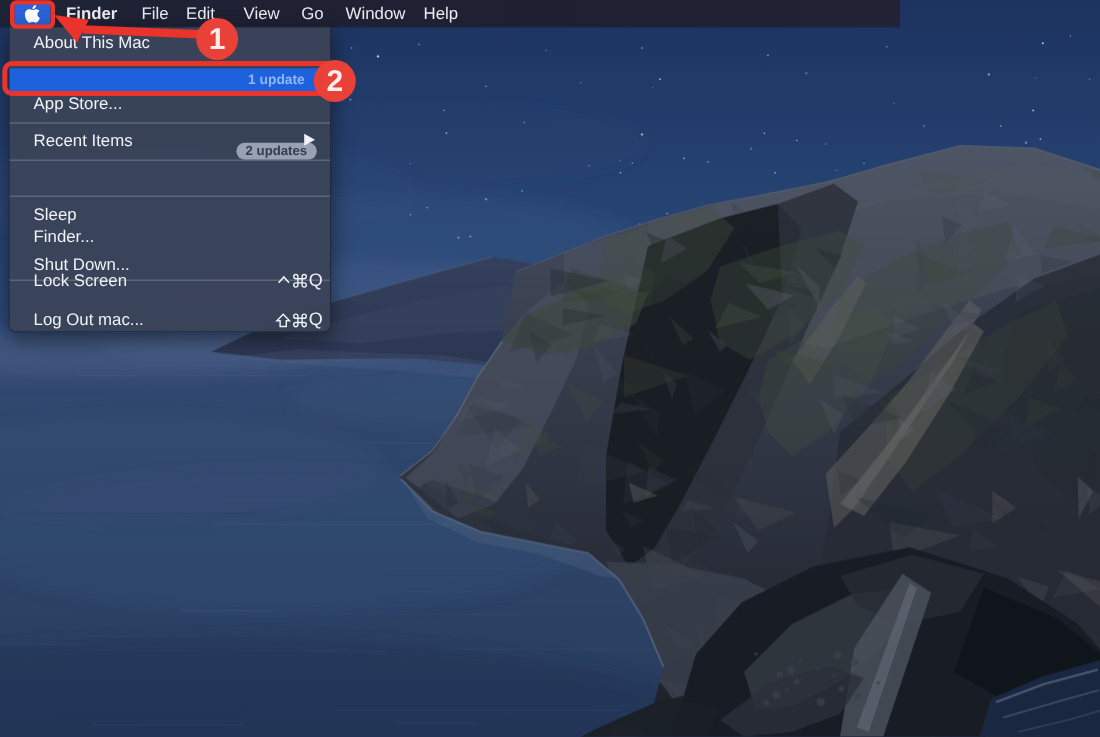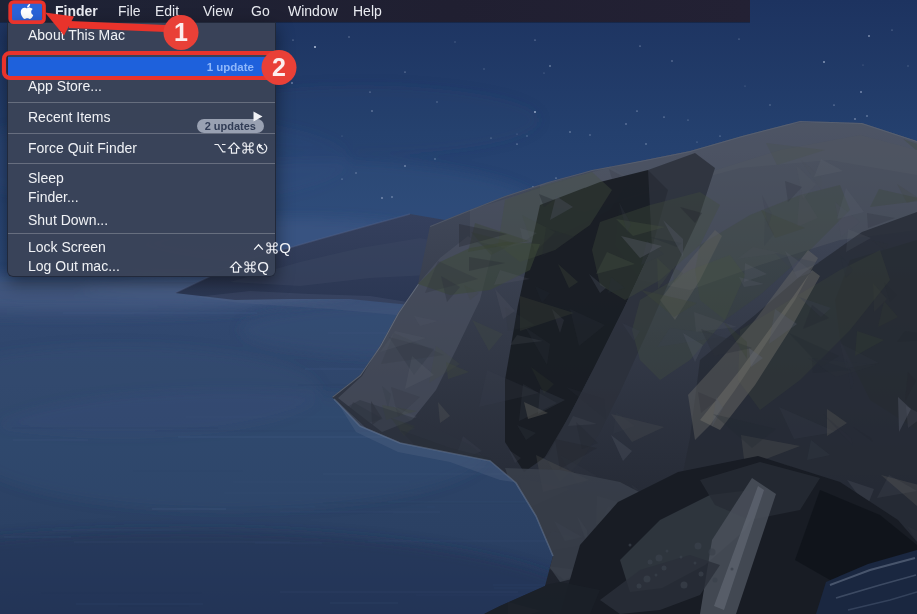--- a/index.html
+++ b/index.html
@@ -449,51 +449,32 @@
   <span style="position:absolute;right:11px;top:1.5px;height:14px;line-height:14px;background:#99a1b2;color:#313c55;font-size:11px;font-weight:700;border-radius:8px;padding:0 8px;margin-top:40px;">2 updates</span>
 </div>
 <div class="sep" style="top:78.5px;"></div>
 <div class="row" style="top:85px;">
         <span class="lab">Recent Items</span>
   <svg class="ic" style="position:absolute;right:12px;top:3px;" width="10" height="11" viewBox="0 0 10 11">
           <path d="M0.5 0.5 L9.5 5.5 L0.5 10.5 Z" fill="#f0f2f6"></path>
         </svg>
 </div>
 <div class="sep" style="top:109.5px;"></div>
-<div class="row" style="top:115.5px;">
-        <span class="lab">Force Quit Finder</span>
-  <span class="sc" style="right:6px;display:flex;align-items:center;gap:0px;">
-          <svg class="ic" width="14" height="14" viewBox="0 0 24 24" fill="none" stroke="#f0f2f6" stroke-width="2">
-            <path d="M2.5 6 h6.2 l8.2 12.5 h4.6 M15.3 6 h6.2"></path>
-          </svg>
-          <svg class="ic" width="14" height="14" viewBox="0 0 24 24" fill="none" stroke="#f0f2f6" stroke-width="2">
-            <path d="M12 3.2 L21 12.4 H16.4 V20.8 H7.6 V12.4 H3 Z"></path>
-          </svg>
-          <svg class="ic" width="14" height="14" viewBox="0 0 24 24" fill="none" stroke="#f0f2f6" stroke-width="2">
-            <path d="M15 6v12a3 3 0 1 0 3-3H6a3 3 0 1 0 3 3V6a3 3 0 1 0-3 3h12a3 3 0 1 0-3-3"></path>
-          </svg>
-          <svg class="ic" width="14" height="14" viewBox="0 0 24 24" fill="none" stroke="#f0f2f6" stroke-width="2.1">
-            <path d="M15.4 5.1 A8.2 8.2 0 1 1 8.6 5.1"></path>
-            <path d="M14.5 15.5 L8.5 9.5"></path>
-            <path d="M5.2 5.2 L12.5 7.3 L7.3 12.5 Z" fill="#f0f2f6" stroke="none"></path>
-          </svg>
-        </span>
-</div>
 <div class="sep" style="top:140px;"></div>
 <div class="row" style="top:146px;">
         <span class="lab">Sleep</span>
       </div>
 <div class="row" style="top:165px;">
         <span class="lab">Finder...</span>
       </div>
 <div class="row" style="top:188px;padding-left:16px;">
         <span class="lab">Shut Down...</span>
       </div>
 <div class="sep" style="top:209.5px;"></div>
-<div class="row" style="top:215px;padding-left:22px;">
+<div class="row" style="top:201px;">
         <span class="lab">Lock Screen</span>
   <span class="sc" style="right:6px;display:flex;align-items:center;">
           <svg class="ic" width="13" height="13" viewBox="0 0 24 24" fill="none" stroke="#f0f2f6" stroke-width="2.4">
             <path d="M4 16 L12 7 L20 16"></path>
           </svg>
           <svg class="ic" width="14" height="14" viewBox="0 0 24 24" fill="none" stroke="#f0f2f6" stroke-width="2">
             <path d="M15 6v12a3 3 0 1 0 3-3H6a3 3 0 1 0 3 3V6a3 3 0 1 0-3 3h12a3 3 0 1 0-3-3"></path>
           </svg>
           <span style="font-size:15px;font-weight:400;">Q</span>
         </span>

